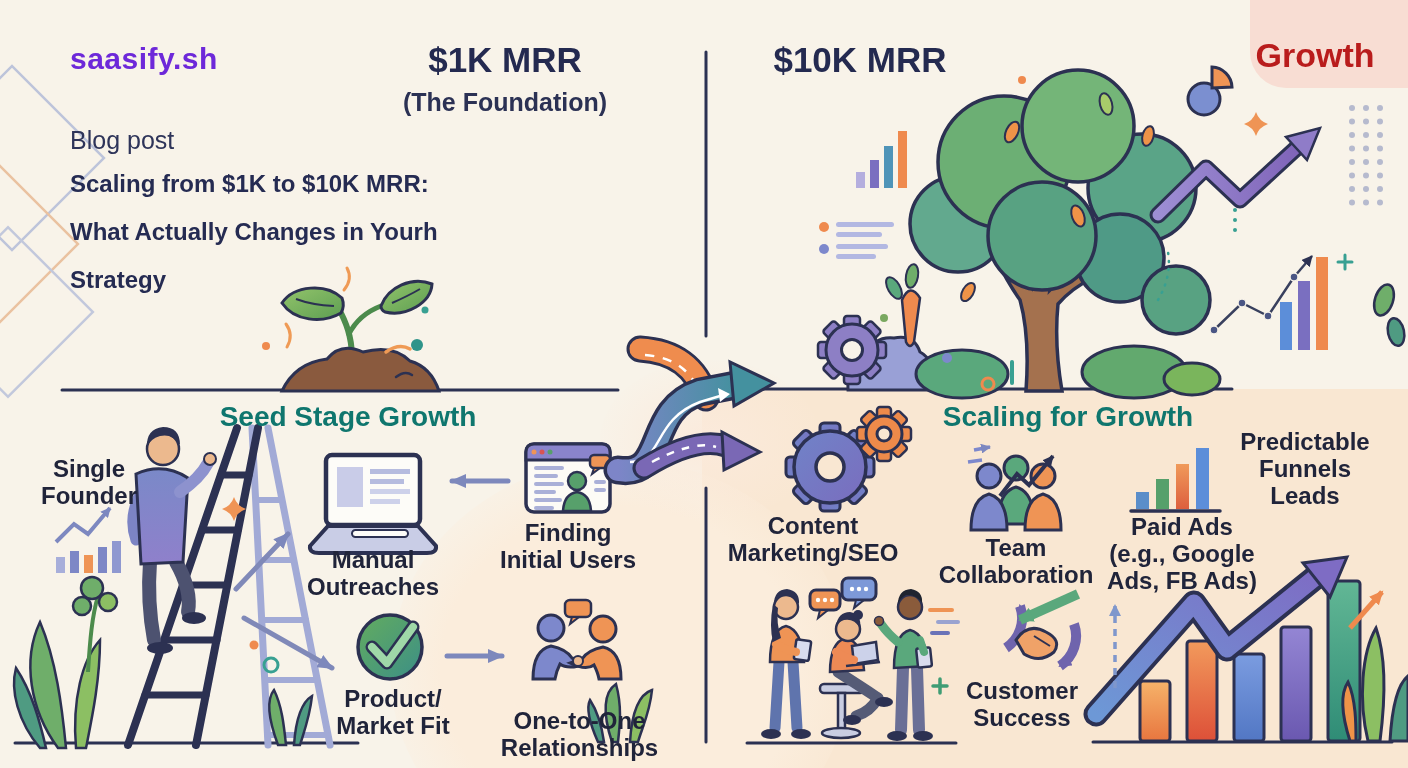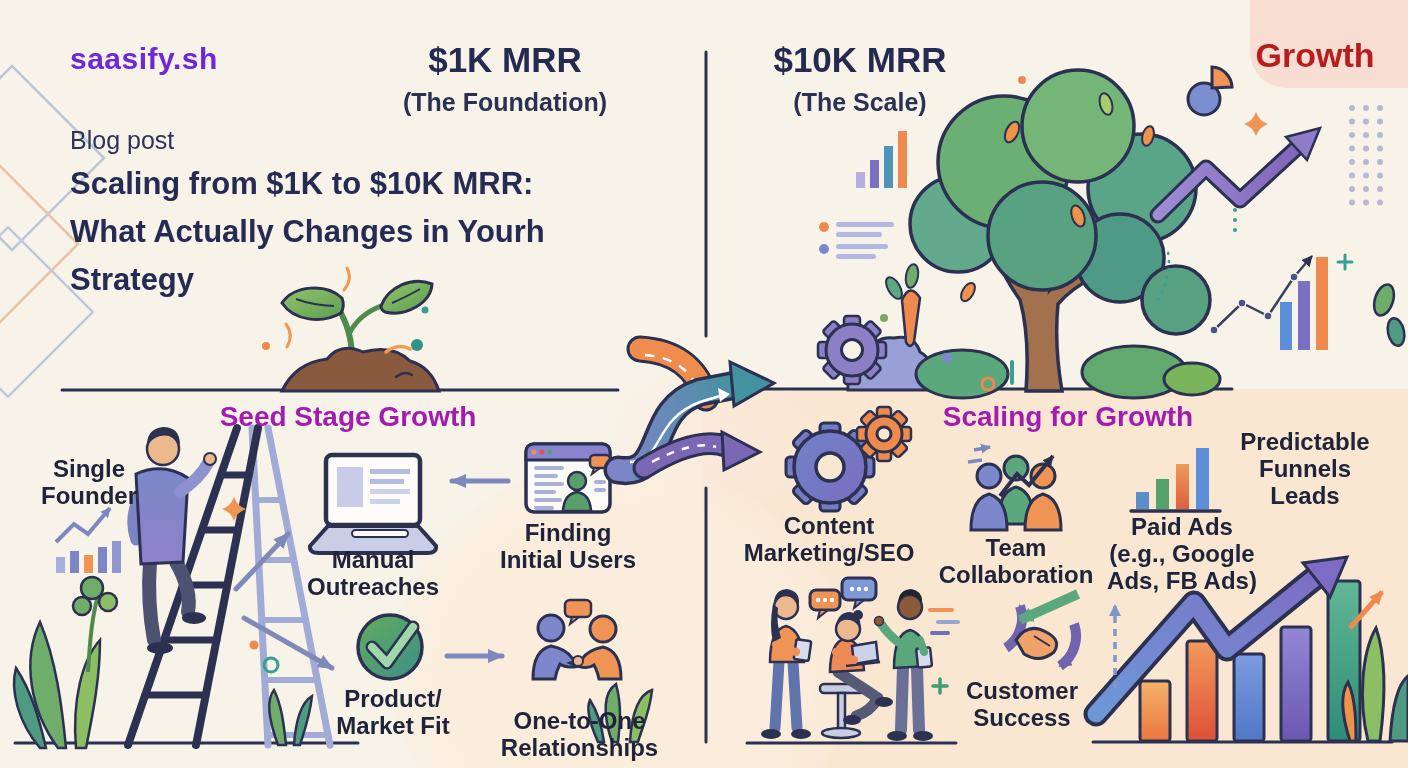--- a/index.html
+++ b/index.html
@@ -12,42 +12,42 @@
   .bg-blob-left { left:390px; top:460px; width:460px; height:420px; border-radius:50%;
     background:radial-gradient(ellipse at center, #fbeddc 0%, #fbeddc 55%, rgba(251,237,220,0) 78%); }
   .bg-blob-mid { left:600px; top:360px; width:220px; height:160px; border-radius:50%;
     background:radial-gradient(ellipse at center, #fbeadb 0%, rgba(251,234,219,0) 75%); }
   .growth-box { position:absolute; left:1250px; top:0; width:158px; height:88px;
     background:#f8ddd3; border-radius:0 0 0 36px; }
   svg.art { position:absolute; left:0; top:0; }
   .t { position:absolute; color:#232947; }
   .brand { left:70px; top:42px; font-size:30px; font-weight:800; letter-spacing:.5px; color:#6d28d9; }
   .eyebrow { left:70px; top:126px; font-size:25px; font-weight:500; color:#2e3459; }
-  .title { left:70px; top:160px; width:640px; font-size:31px; font-weight:800;
+  .title { left:70px; top:160px; width:640px; font-size:24px; font-weight:800;
     line-height:48px; color:#252b52; white-space:pre-line; }
   .stage { text-align:center; }
   .stage-value { font-size:35px; font-weight:800; color:#242a50; }
   .stage-sub { font-size:25px; font-weight:700; color:#2b3154; }
   .sv-1k { left:390px; top:40px; width:230px; }
   .sq-1k { left:390px; top:88px; width:230px; }
   .sv-10k { left:745px; top:40px; width:230px; }
   .sq-10k { left:745px; top:88px; width:230px; }
   .growth-label { left:1250px; top:36px; width:130px; text-align:center;
     font-size:34px; font-weight:600; color:#b91c1c; }
-  .section-heading { font-size:28px; font-weight:800; color:#a21caf; text-align:center; }
+  .section-heading { font-size:28px; font-weight:800; color:#0f766e; text-align:center; }
   .sh-left { left:198px; top:401px; width:300px; }
   .sh-right { left:918px; top:401px; width:300px; }
   .label { font-size:24px; font-weight:800; color:#20243a; line-height:27px;
     text-align:center; white-space:pre-line; }
   .lb-founder   { left:14px;   top:420px; width:150px;margin-top:35px; }
   .lb-manual    { left:273px;  top:546px; width:200px; }
   .lb-finding   { left:468px;  top:519px; width:200px; }
   .lb-product   { left:293px;  top:685px; width:200px; }
   .lb-onetoone  { left:462px;  top:685px; width:235px;margin-top:22px; }
-  .lb-content   { left:709px;  top:512px; width:240px;text-align:center; }
+  .lb-content   { left:693px;  top:512px; width:240px;text-align:center; }
   .lb-team      { left:896px;  top:534px; width:240px; }
   .lb-paidads   { left:1072px; top:513px; width:220px; }
   .lb-predict   { left:1205px; top:428px; width:200px; }
   .lb-customer  { left:912px;  top:677px; width:220px; }
 </style>
 </head>
 <body>
 
 <div class="canvas">
 
@@ -548,21 +548,20 @@
 
   <div class="t brand">saasify.sh</div>
   <div class="t eyebrow">Blog post</div>
   <div class="t title">Scaling from $1K to $10K MRR:
 What Actually Changes in Yourh
 Strategy</div>
 
   <div class="t stage stage-value sv-1k">$1K MRR</div>
   <div class="t stage stage-sub sq-1k">(The Foundation)</div>
   <div class="t stage stage-value sv-10k">$10K MRR</div>
-  <div class="t stage stage-sub sq-10k">(The Scale)</div>
 
   <div class="t growth-label">Growth</div>
 
   <div class="t section-heading sh-left">Seed Stage Growth</div>
   <div class="t section-heading sh-right">Scaling for Growth</div>
 
   <div class="t label lb-founder">Single
 Founder</div>
   <div class="t label lb-manual">Manual
 Outreaches</div>

